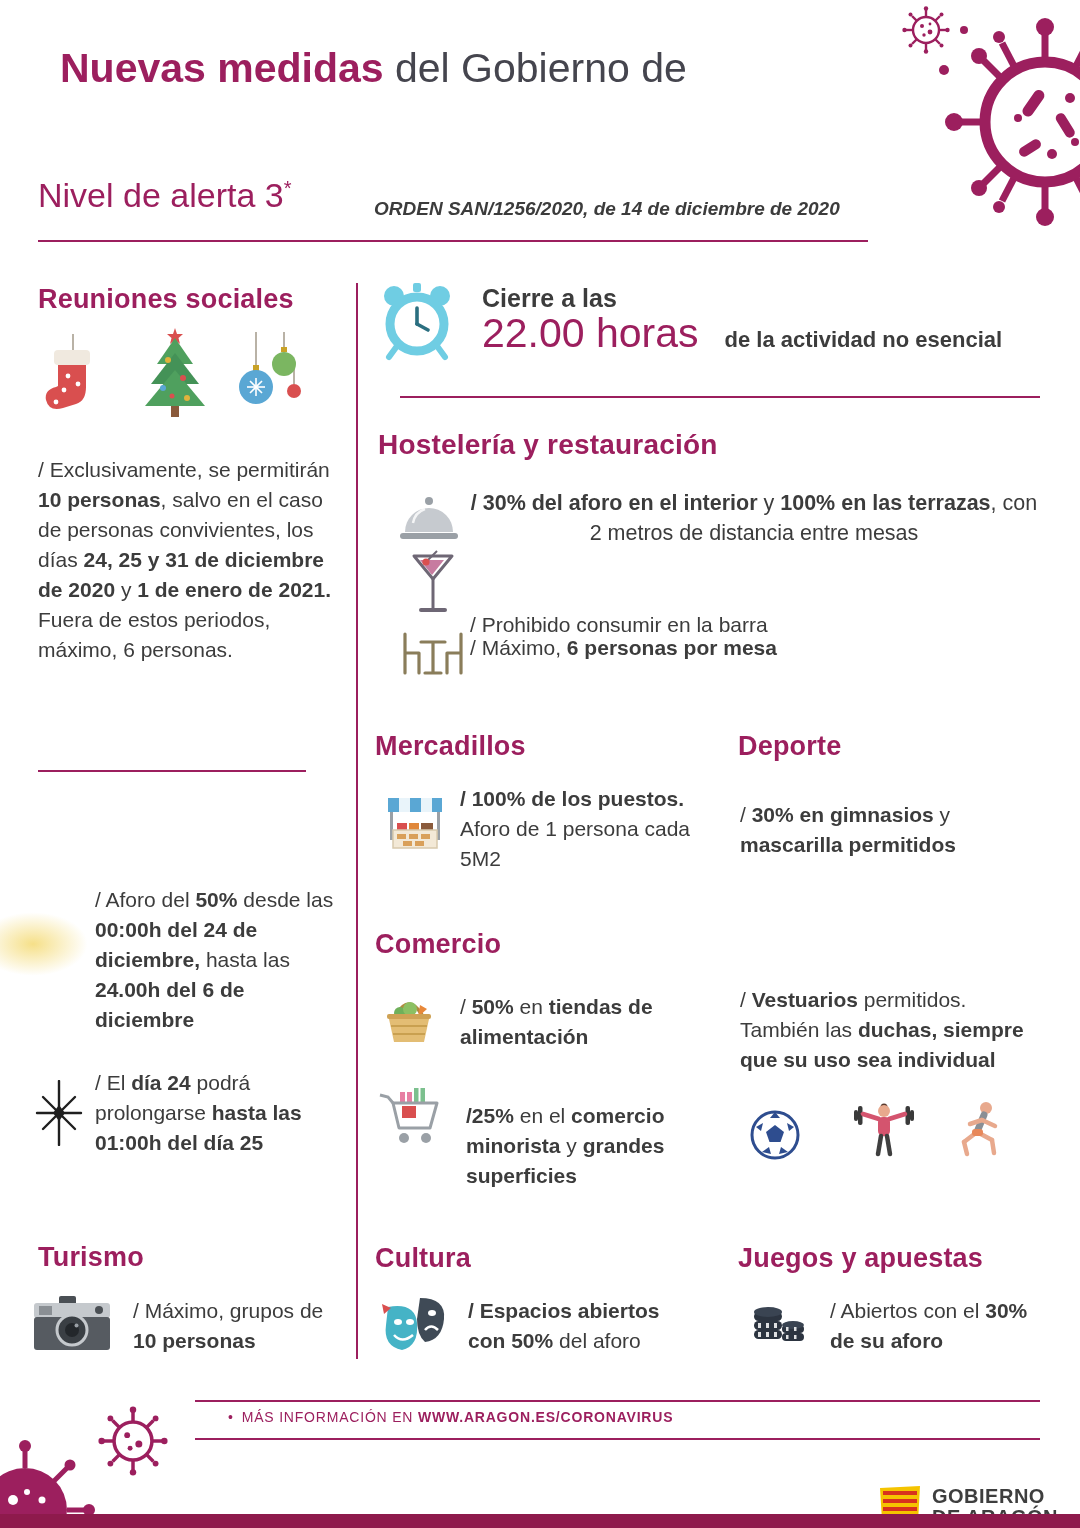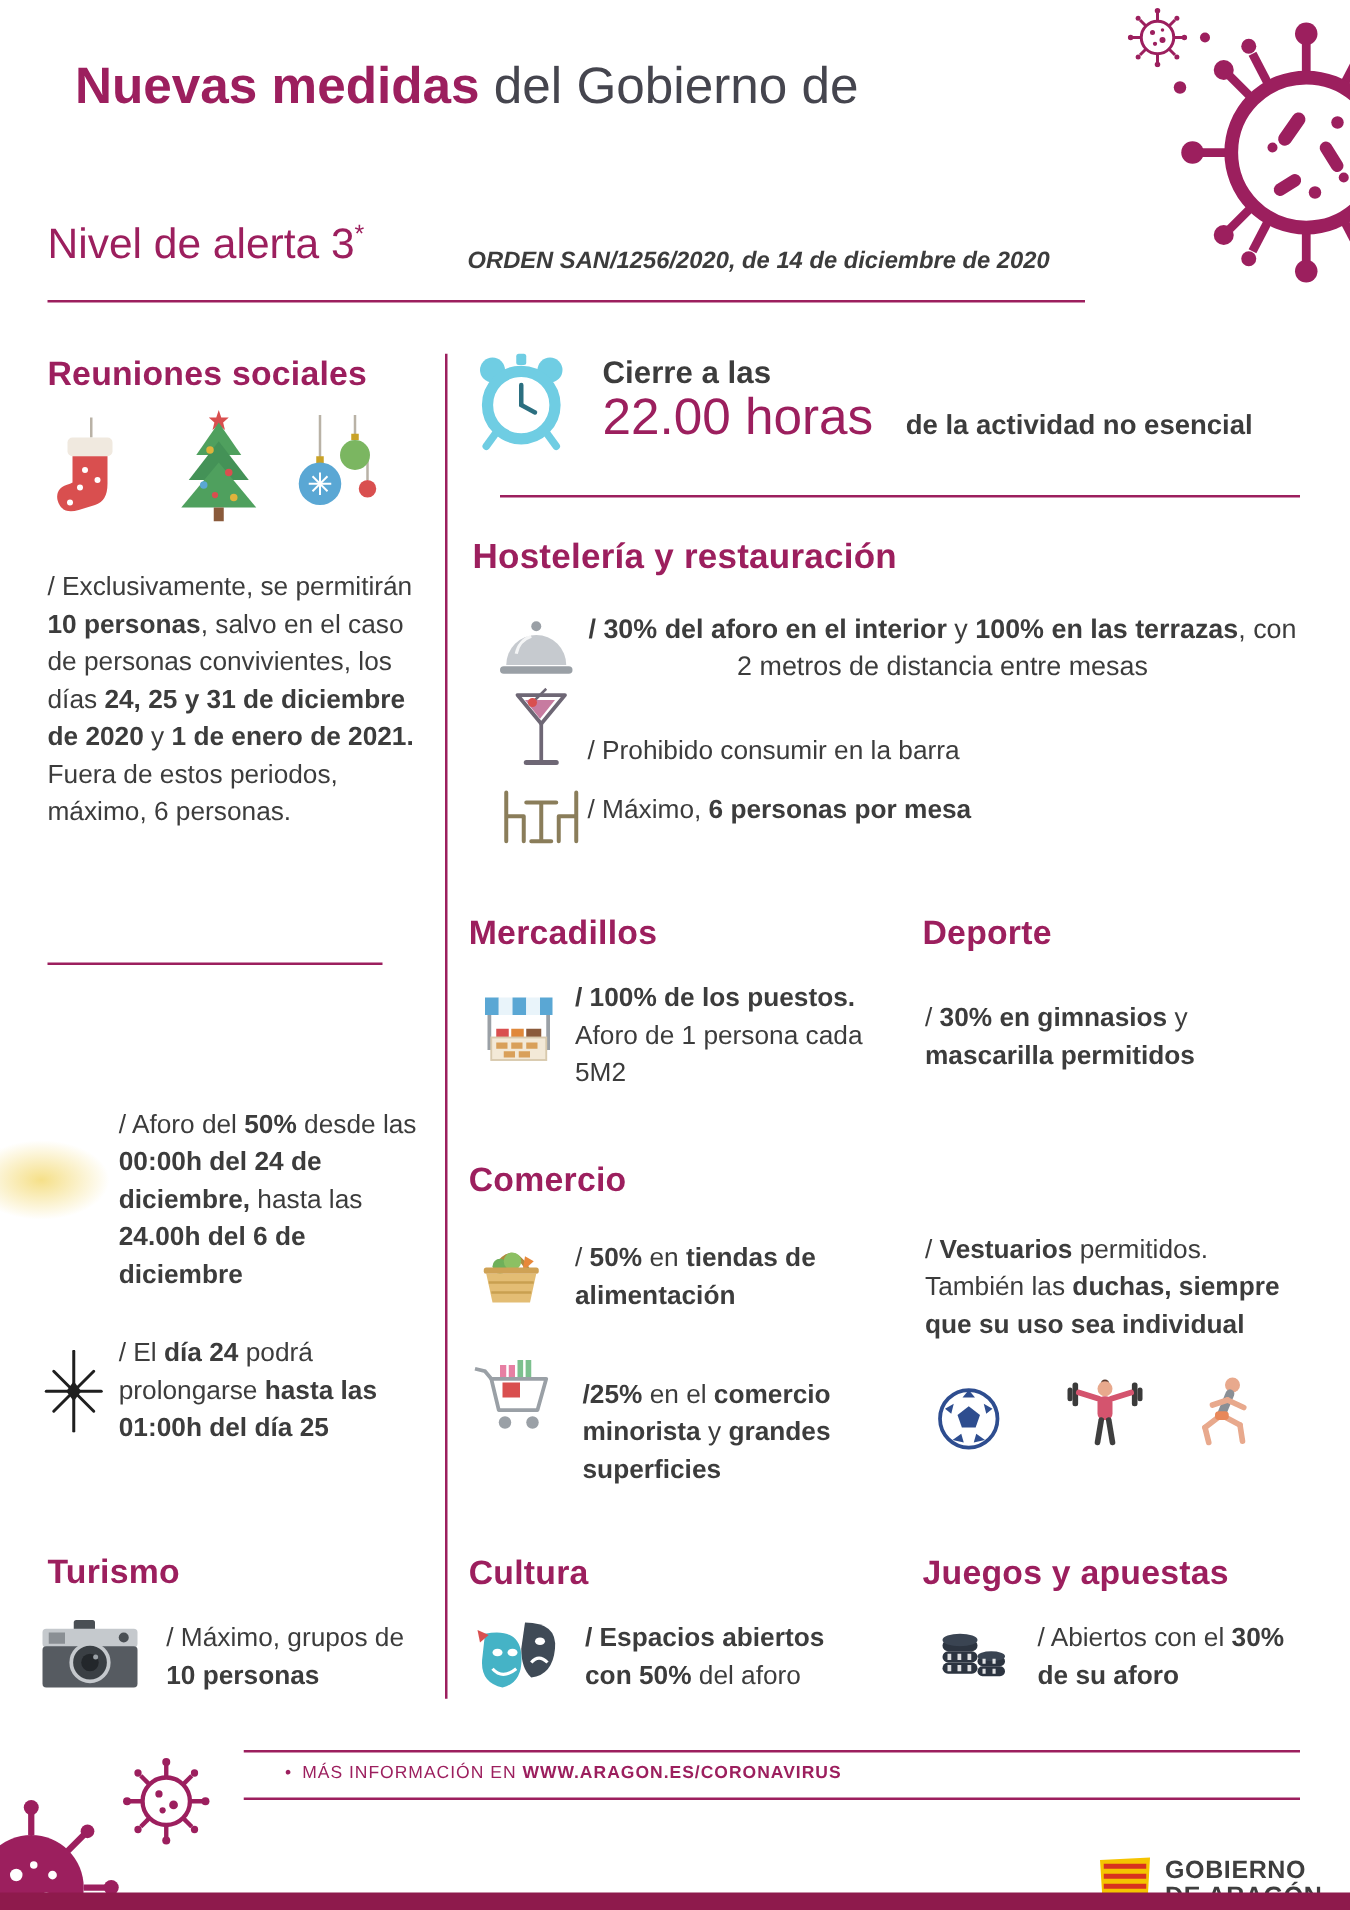--- a/index.html
+++ b/index.html
@@ -249,21 +249,21 @@
   <div class="icon" style="left:410px; top:550px; width:46px; height:72px;">
     <svg width="46" height="72" viewBox="0 0 46 72">
       <polygon points="10,10 34,10 22,25" fill="#c77ba0"></polygon>
       <polygon points="4,6 42,6 23,29" fill="none" stroke="#6e6775" stroke-width="3" stroke-linejoin="round"></polygon>
       <line x1="16" y1="12" x2="27" y2="1" stroke="#6e6775" stroke-width="2"></line>
       <circle cx="16" cy="12" r="3.6" fill="#d94f4f"></circle>
       <line x1="23" y1="29" x2="23" y2="58" stroke="#6e6775" stroke-width="3"></line>
       <rect x="9" y="58" width="28" height="4" rx="2" fill="#6e6775"></rect>
     </svg>
   </div>
-  <div class="body-text rich" style="left:470px; top:586px; width:560px;"><span>/ Prohibido consumir en la barra</span></div>
+  <div class="body-text rich" style="left:470px; top:610px; width:560px;"><span>/ Prohibido consumir en la barra</span></div>
 
   <div class="icon" style="left:394px; top:628px; width:78px; height:50px;">
     <svg width="78" height="50" viewBox="0 0 78 50">
       <g stroke="#8a7d5a" stroke-width="3.2" stroke-linecap="round" fill="none">
         <path d="M11 6 V45 M11 25 H25 M25 25 V45"></path>
         <path d="M67 6 V45 M67 25 H53 M53 25 V45"></path>
         <path d="M27 14 H51 M39 14 V45 M31 45 H47"></path>
       </g>
     </svg>
   </div>

